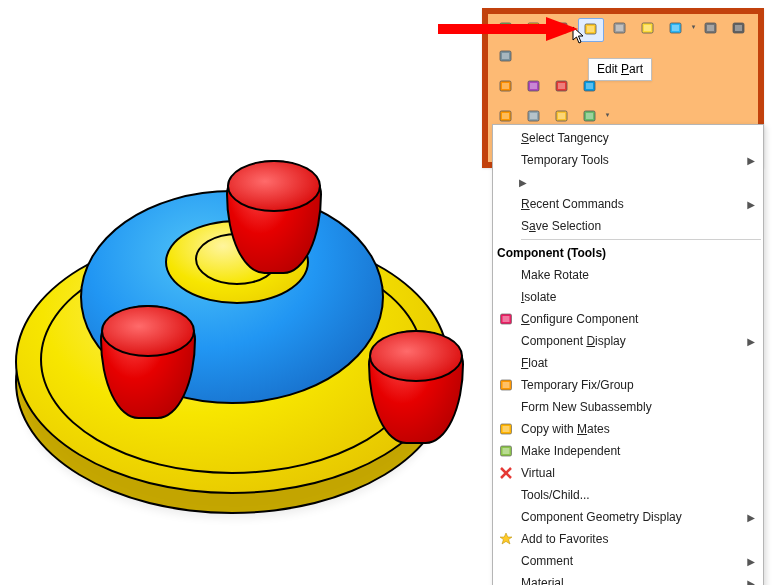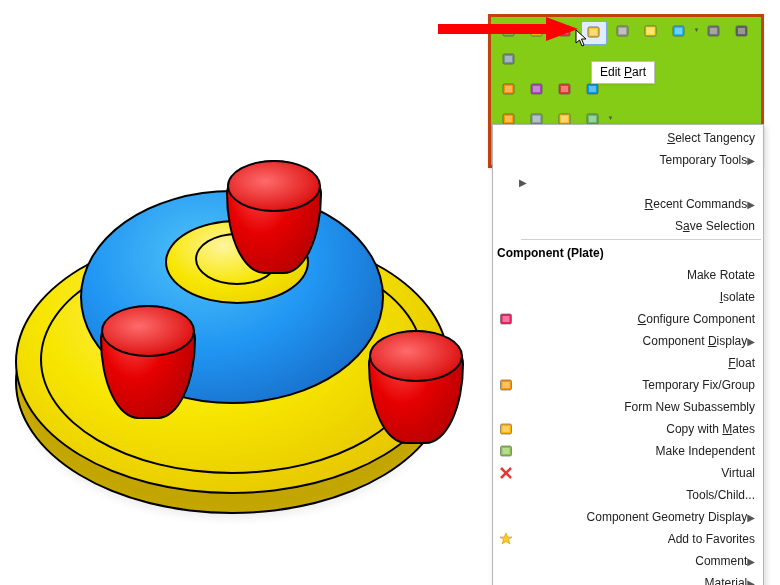--- a/index.html
+++ b/index.html
@@ -73,24 +73,24 @@
   .arrow {
     position: absolute;
     left: 438px; top: 14px;
     width: 140px; height: 30px;
     z-index: 50;
   }
 
   
   .context-toolbar {
     position: absolute;
-    right: 16px; top: 14px;
+    right: 16px; top: 8px;
     width: 270px;
-    border: 3px solid #c2410c;
-    background: #84cc16;
+    border: 6px solid #c2410c;
+    background: #fdba74;
     z-index: 40;
     box-shadow: 0 1px 2px rgba(0,0,0,0.1);
   }
   .tb-row {
     display: flex;
     flex-wrap: wrap;
     padding: 2px 4px;
   }
   .tb-btn {
     width: 24px; height: 22px;
@@ -156,21 +156,20 @@
   .menu-item .icon-slot {
     width: 26px;
     display: flex;
     justify-content: center;
     align-items: center;
     flex: 0 0 26px;
   }
   .menu-item .label {
     flex: 1 1 auto;
     padding-left: 2px;
-    text-align: right;
   }
   .menu-item .arrow-r {
     font-size: 10px;
     color: #555;
   }
   .menu-header {
     display: flex;
     align-items: center;
     height: 22px;
     font-weight: 700;
@@ -367,21 +366,21 @@
         <span class="label"><span class="ul">R</span>ecent Commands</span>
         <span class="arrow-r">▶</span>
       </div>
       <div class="menu-item">
         <span class="icon-slot"></span>
         <span class="label">S<span class="ul">a</span>ve Selection</span>
       </div>
       <div class="menu-sep"></div>
     </div>
   <div class="menu-header">
-    <span>Component (Plate)</span>
+    <span>Component (Tools)</span>
   </div>
   <div id="menu-bottom">
       <div class="menu-item">
         <span class="icon-slot"></span>
         <span class="label">Make Rotate</span>
       </div>
       <div class="menu-item">
         <span class="icon-slot"></span>
         <span class="label"><span class="ul">I</span>solate</span>
       </div>

